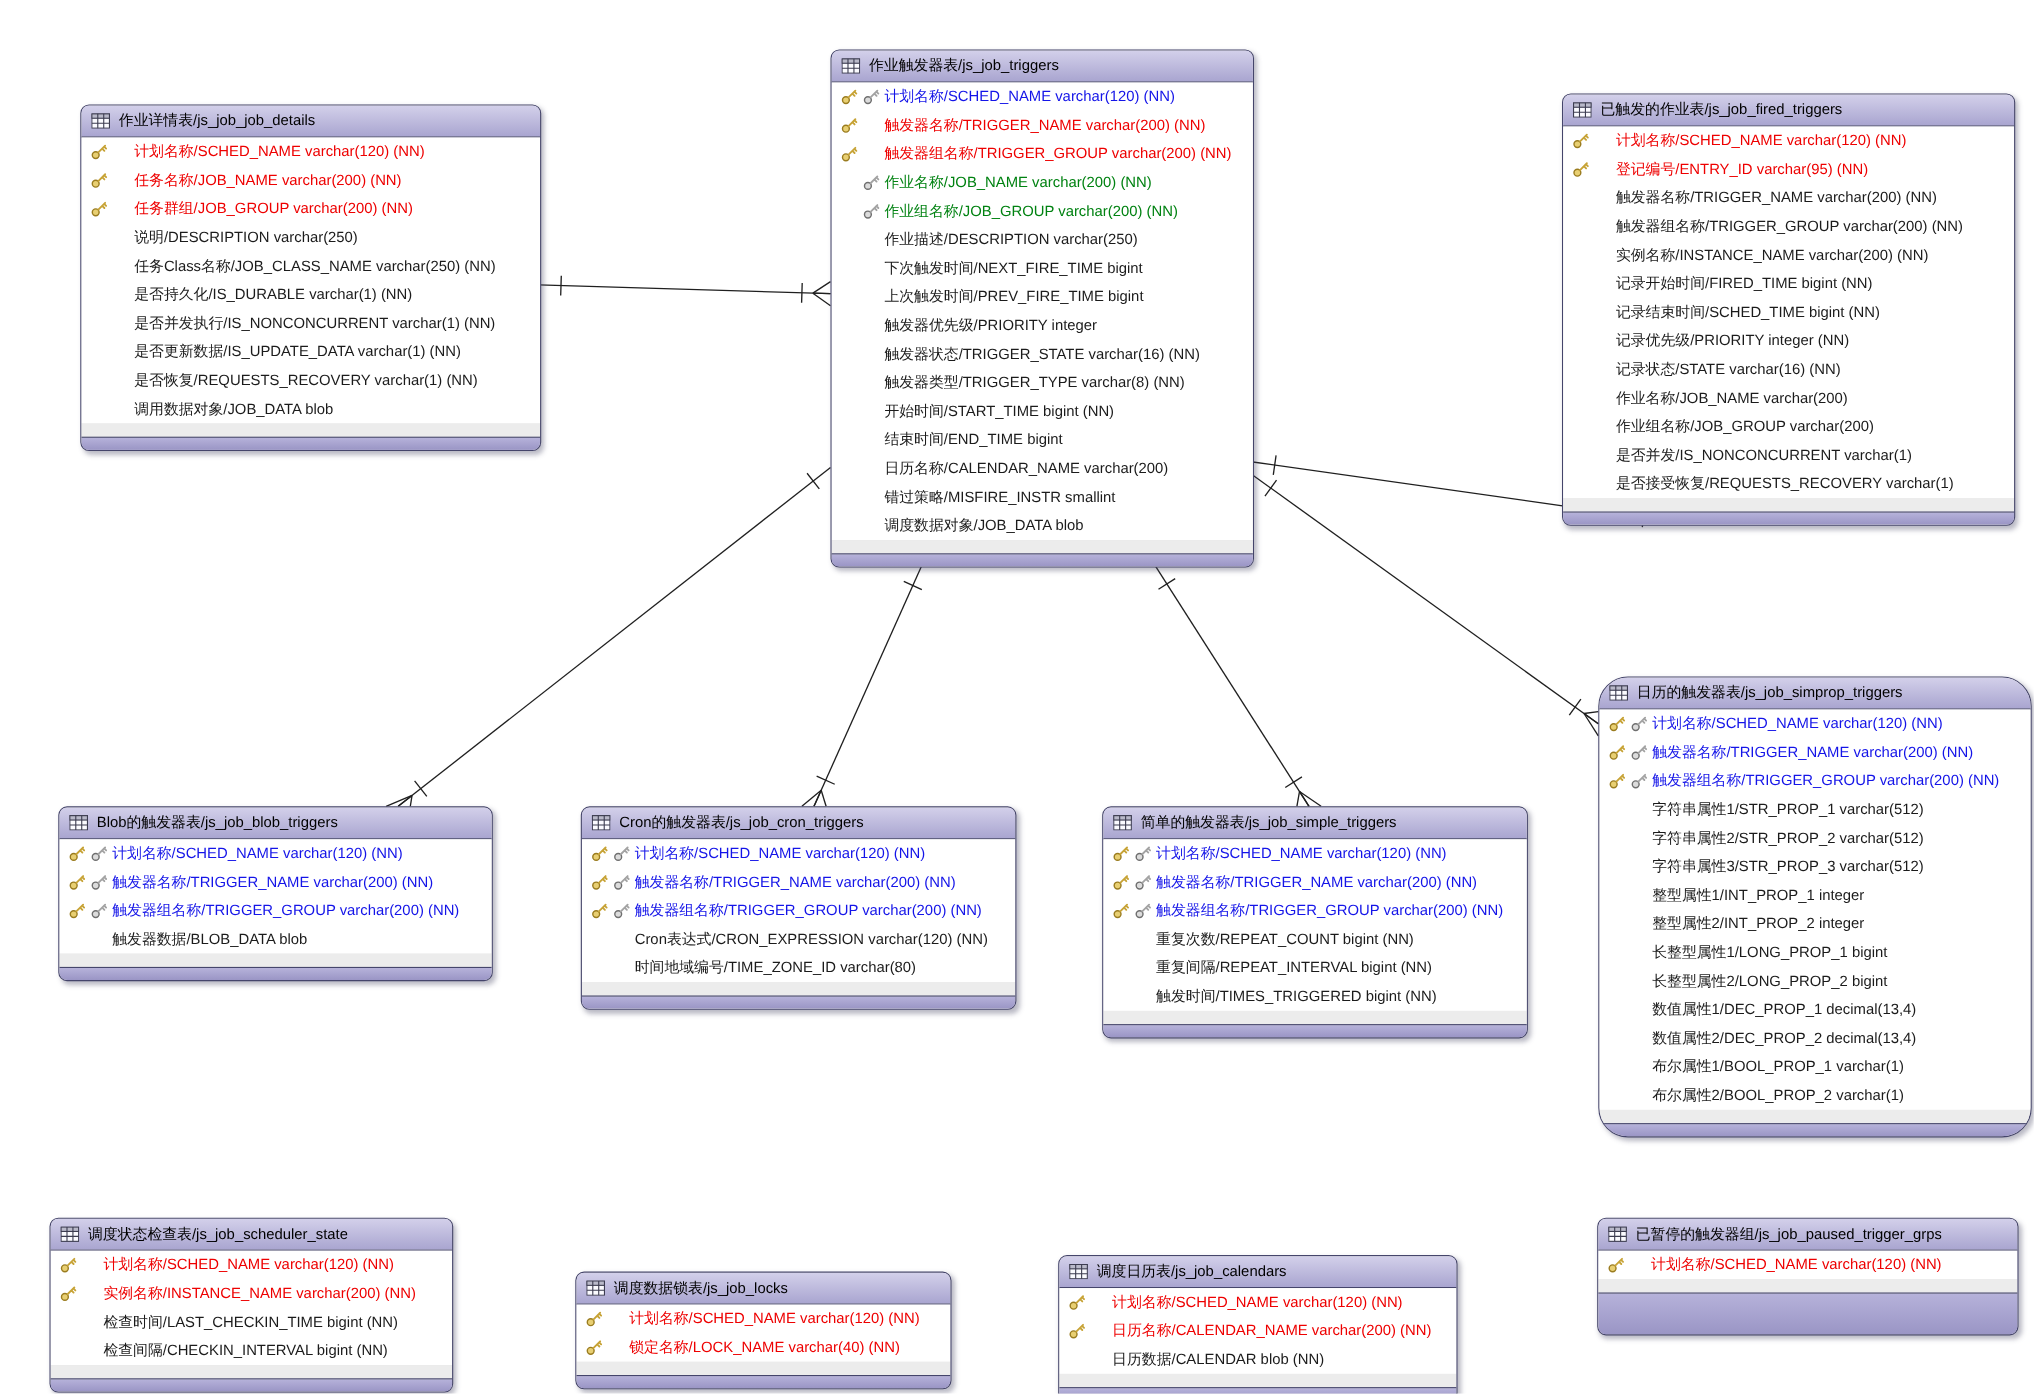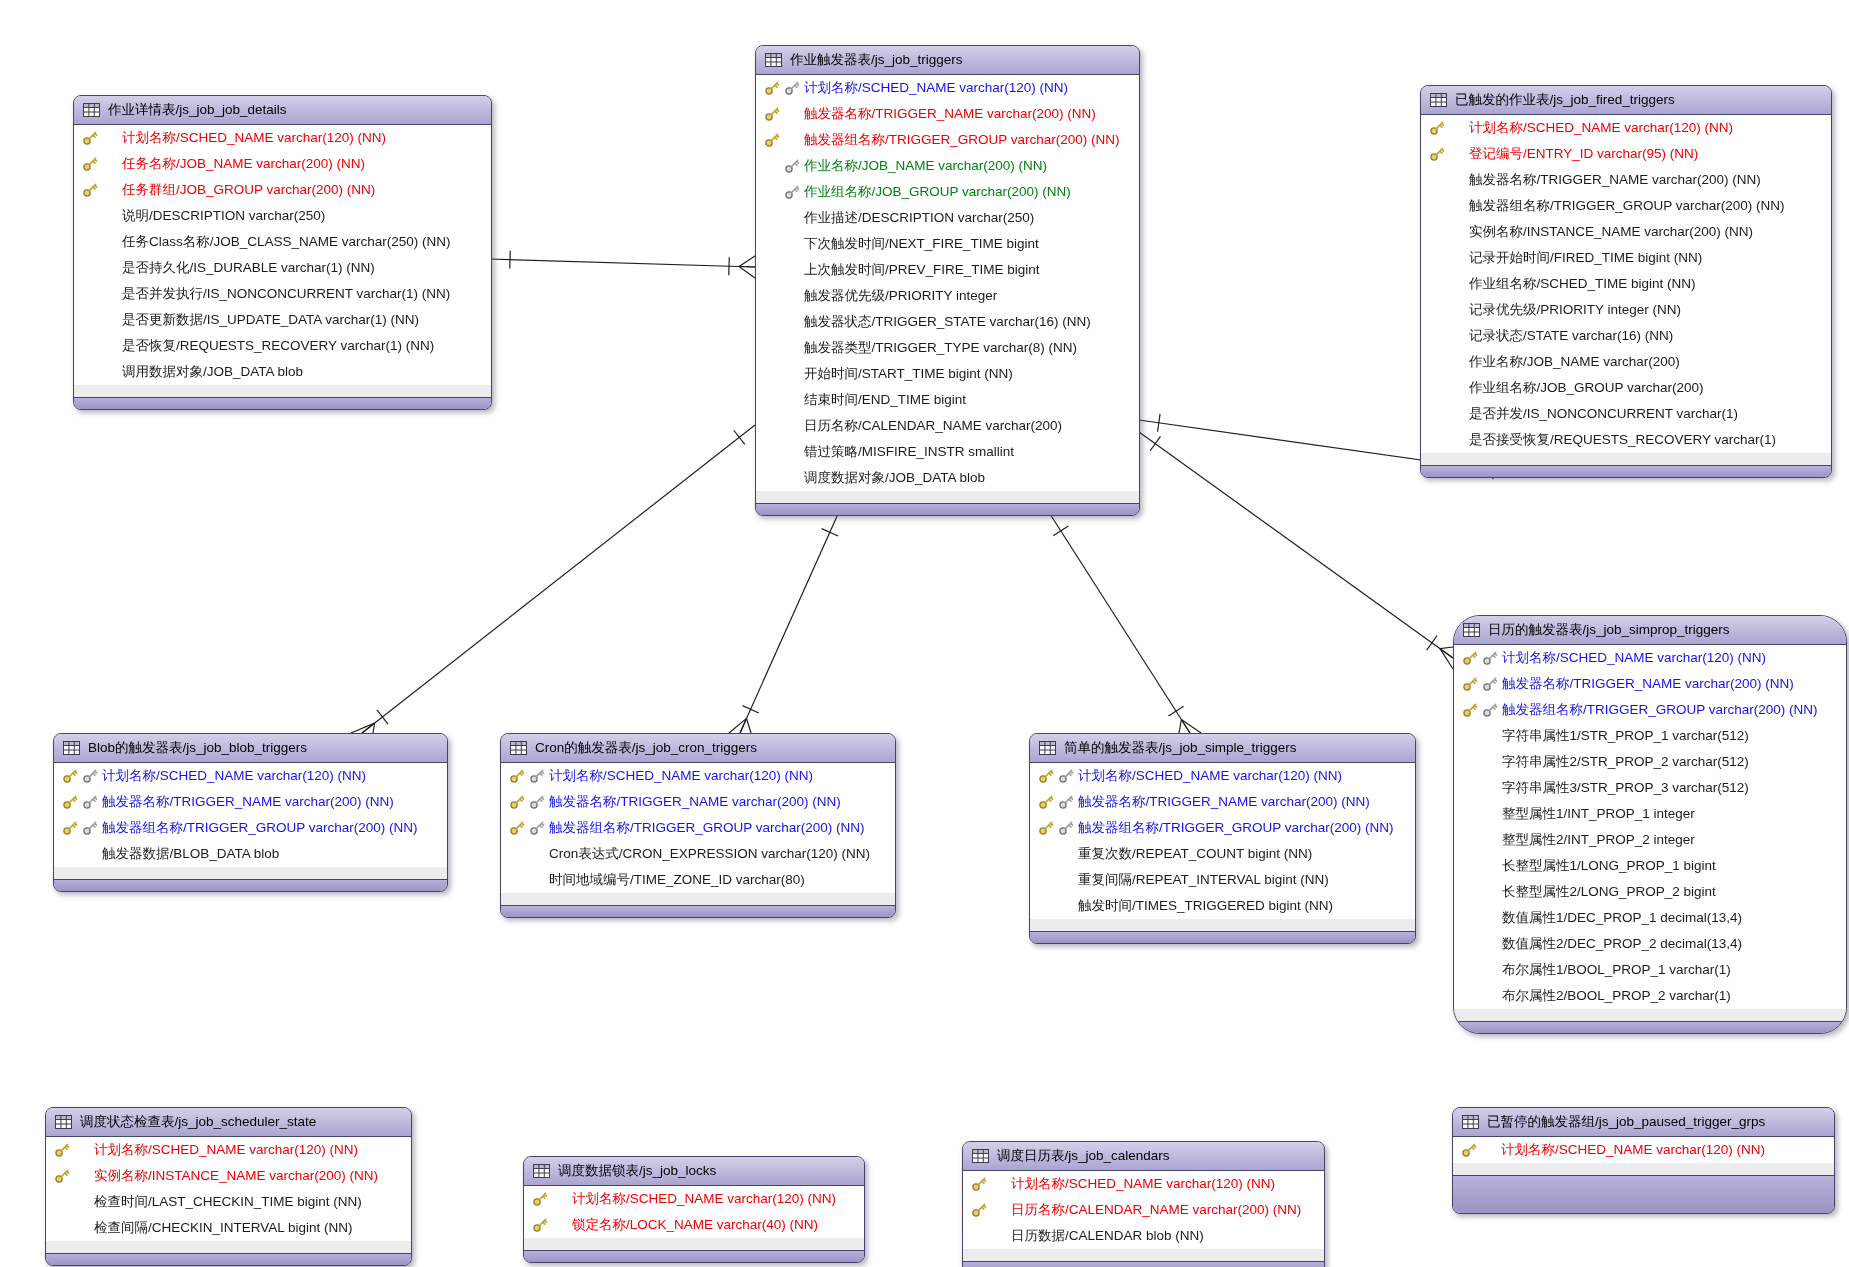--- a/index.html
+++ b/index.html
@@ -332,21 +332,21 @@
           <span class="row-text c-black">实例名称/INSTANCE_NAME varchar(200) (NN)</span>
         </div>
         <div class="tbl-row">
           <span class="icon-slot"></span>
           <span class="icon-slot"></span>
           <span class="row-text c-black">记录开始时间/FIRED_TIME bigint (NN)</span>
         </div>
         <div class="tbl-row">
           <span class="icon-slot"></span>
           <span class="icon-slot"></span>
-          <span class="row-text c-black">作业组名称/SCHED_TIME bigint (NN)</span>
+          <span class="row-text c-black">记录结束时间/SCHED_TIME bigint (NN)</span>
         </div>
         <div class="tbl-row">
           <span class="icon-slot"></span>
           <span class="icon-slot"></span>
           <span class="row-text c-black">记录优先级/PRIORITY integer (NN)</span>
         </div>
         <div class="tbl-row">
           <span class="icon-slot"></span>
           <span class="icon-slot"></span>
           <span class="row-text c-black">记录状态/STATE varchar(16) (NN)</span>
@@ -550,21 +550,21 @@
         </div>
         <div class="tbl-row">
           <span class="icon-slot"></span>
           <span class="icon-slot"></span>
           <span class="row-text c-black">触发器数据/BLOB_DATA blob</span>
         </div>
       </div>
     <div class="tbl-footer-strip"></div>
     <div class="tbl-footer-bar"></div>
   </div>
-    <div class="db-table" style="left: 500px; top: 733px; width: 394px; height: 183px;">
+    <div class="db-table" style="left: 528px; top: 733px; width: 394px; height: 183px;">
     <div class="tbl-header">
       <svg class="tbl-icon" width="17" height="14" viewBox="0 0 17 14">
         <rect x="0.5" y="0.5" width="16" height="13" fill="#fbfbff" stroke="#3c3c50" stroke-width="1"></rect>
         <rect x="0.5" y="0.5" width="16" height="4" fill="#b9b9c9" stroke="#3c3c50" stroke-width="1"></rect>
         <line x1="5.9" y1="0.5" x2="5.9" y2="13.5" stroke="#3c3c50" stroke-width="1"></line>
         <line x1="11.3" y1="0.5" x2="11.3" y2="13.5" stroke="#3c3c50" stroke-width="1"></line>
         <line x1="0.5" y1="9" x2="16.5" y2="9" stroke="#3c3c50" stroke-width="1"></line>
       </svg>
       <span class="tbl-title">Cron的触发器表/js_job_cron_triggers</span>
     </div>
@@ -621,21 +621,21 @@
         </div>
         <div class="tbl-row">
           <span class="icon-slot"></span>
           <span class="icon-slot"></span>
           <span class="row-text c-black">时间地域编号/TIME_ZONE_ID varchar(80)</span>
         </div>
       </div>
     <div class="tbl-footer-strip"></div>
     <div class="tbl-footer-bar"></div>
   </div>
-    <div class="db-table" style="left: 1002px; top: 733px; width: 385px; height: 209px; margin-left: 27px;">
+    <div class="db-table" style="left: 1002px; top: 733px; width: 385px; height: 209px;">
     <div class="tbl-header">
       <svg class="tbl-icon" width="17" height="14" viewBox="0 0 17 14">
         <rect x="0.5" y="0.5" width="16" height="13" fill="#fbfbff" stroke="#3c3c50" stroke-width="1"></rect>
         <rect x="0.5" y="0.5" width="16" height="4" fill="#b9b9c9" stroke="#3c3c50" stroke-width="1"></rect>
         <line x1="5.9" y1="0.5" x2="5.9" y2="13.5" stroke="#3c3c50" stroke-width="1"></line>
         <line x1="11.3" y1="0.5" x2="11.3" y2="13.5" stroke="#3c3c50" stroke-width="1"></line>
         <line x1="0.5" y1="9" x2="16.5" y2="9" stroke="#3c3c50" stroke-width="1"></line>
       </svg>
       <span class="tbl-title">简单的触发器表/js_job_simple_triggers</span>
     </div>

